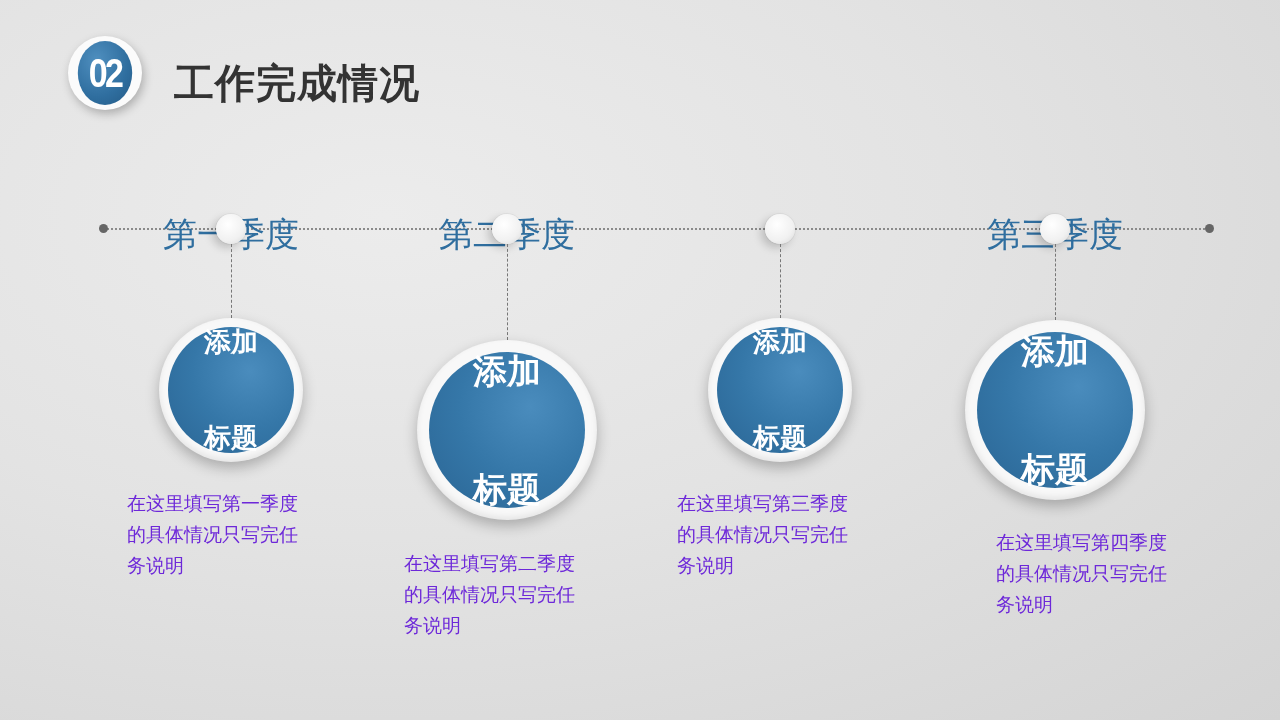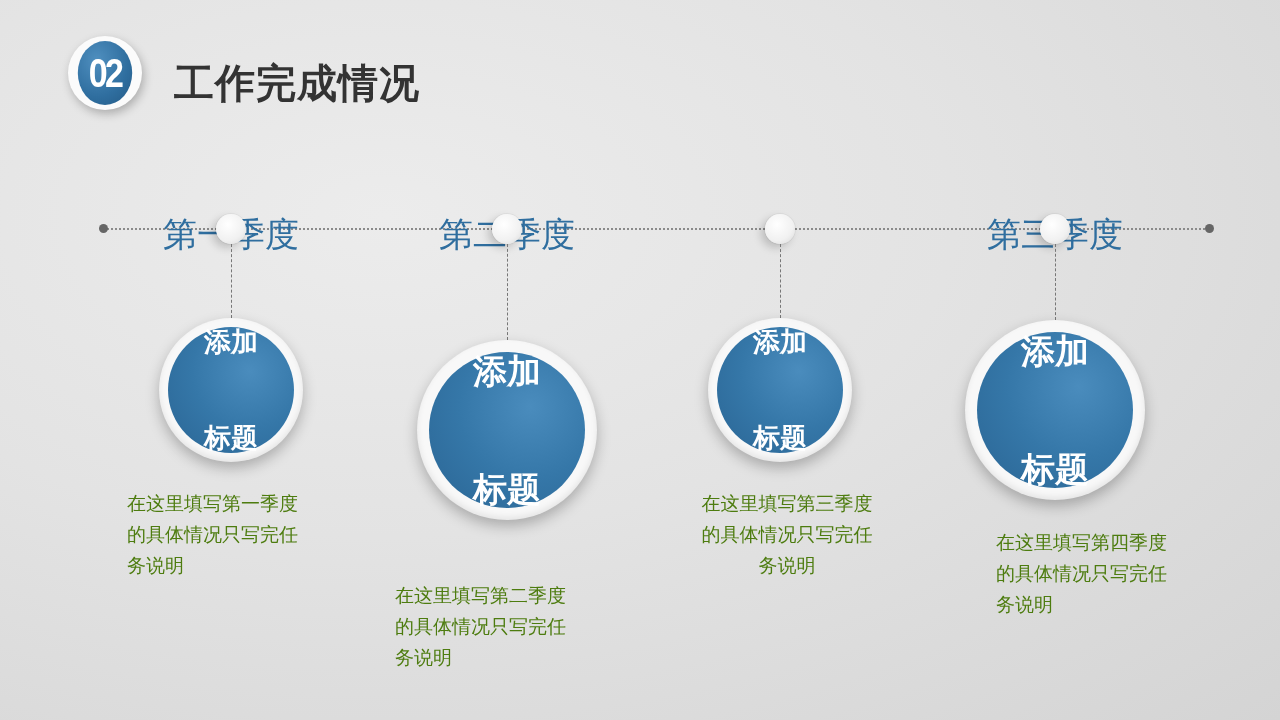--- a/index.html
+++ b/index.html
@@ -49,21 +49,21 @@
       position: absolute; border-radius: 50%; background: #f8f8f8;
       box-shadow: 0 6px 14px rgba(0,0,0,0.25), inset 0 -3px 6px rgba(0,0,0,0.08);
     }
     .circle-inner {
       position: absolute; border-radius: 50%;
       background: radial-gradient(circle at 65% 35%, #4a8cbd 0%, #3577a8 50%, #2a6594 100%);
       display: flex; flex-direction: column; align-items: center; justify-content: space-between;
       color: #fff; font-weight: bold; line-height: 1.12;
     }
     .desc {
-      position: absolute; width: 220px; font-size: 19px; line-height: 31px; color: #4d7c0f;
+      position: absolute; width: 220px; font-size: 19px; line-height: 31px; color: #6d28d9;
     }
   </style>
 </head>
 <body>
 
 <div class="slide">
 
   <div class="header-badge">
     <div class="inner">02</div>
   </div>
@@ -113,26 +113,26 @@
       <span>添加</span>
       <span>标题</span>
     </div>
   </div>
 
   <div class="desc" style="left:127px; top:488px;">
     <div>在这里填写第一季度</div>
     <div>的具体情况只写完任</div>
     <div>务说明</div>
   </div>
-  <div class="desc" style="left:395px; top:548px;margin-top:32px;">
+  <div class="desc" style="left:404px; top:548px;">
     <div>在这里填写第二季度</div>
     <div>的具体情况只写完任</div>
     <div>务说明</div>
   </div>
-  <div class="desc" style="left:677px; top:488px;text-align:center;">
+  <div class="desc" style="left:677px; top:488px;">
     <div>在这里填写第三季度</div>
     <div>的具体情况只写完任</div>
     <div>务说明</div>
   </div>
   <div class="desc" style="left:996px; top:527px;">
     <div>在这里填写第四季度</div>
     <div>的具体情况只写完任</div>
     <div>务说明</div>
   </div>
 

